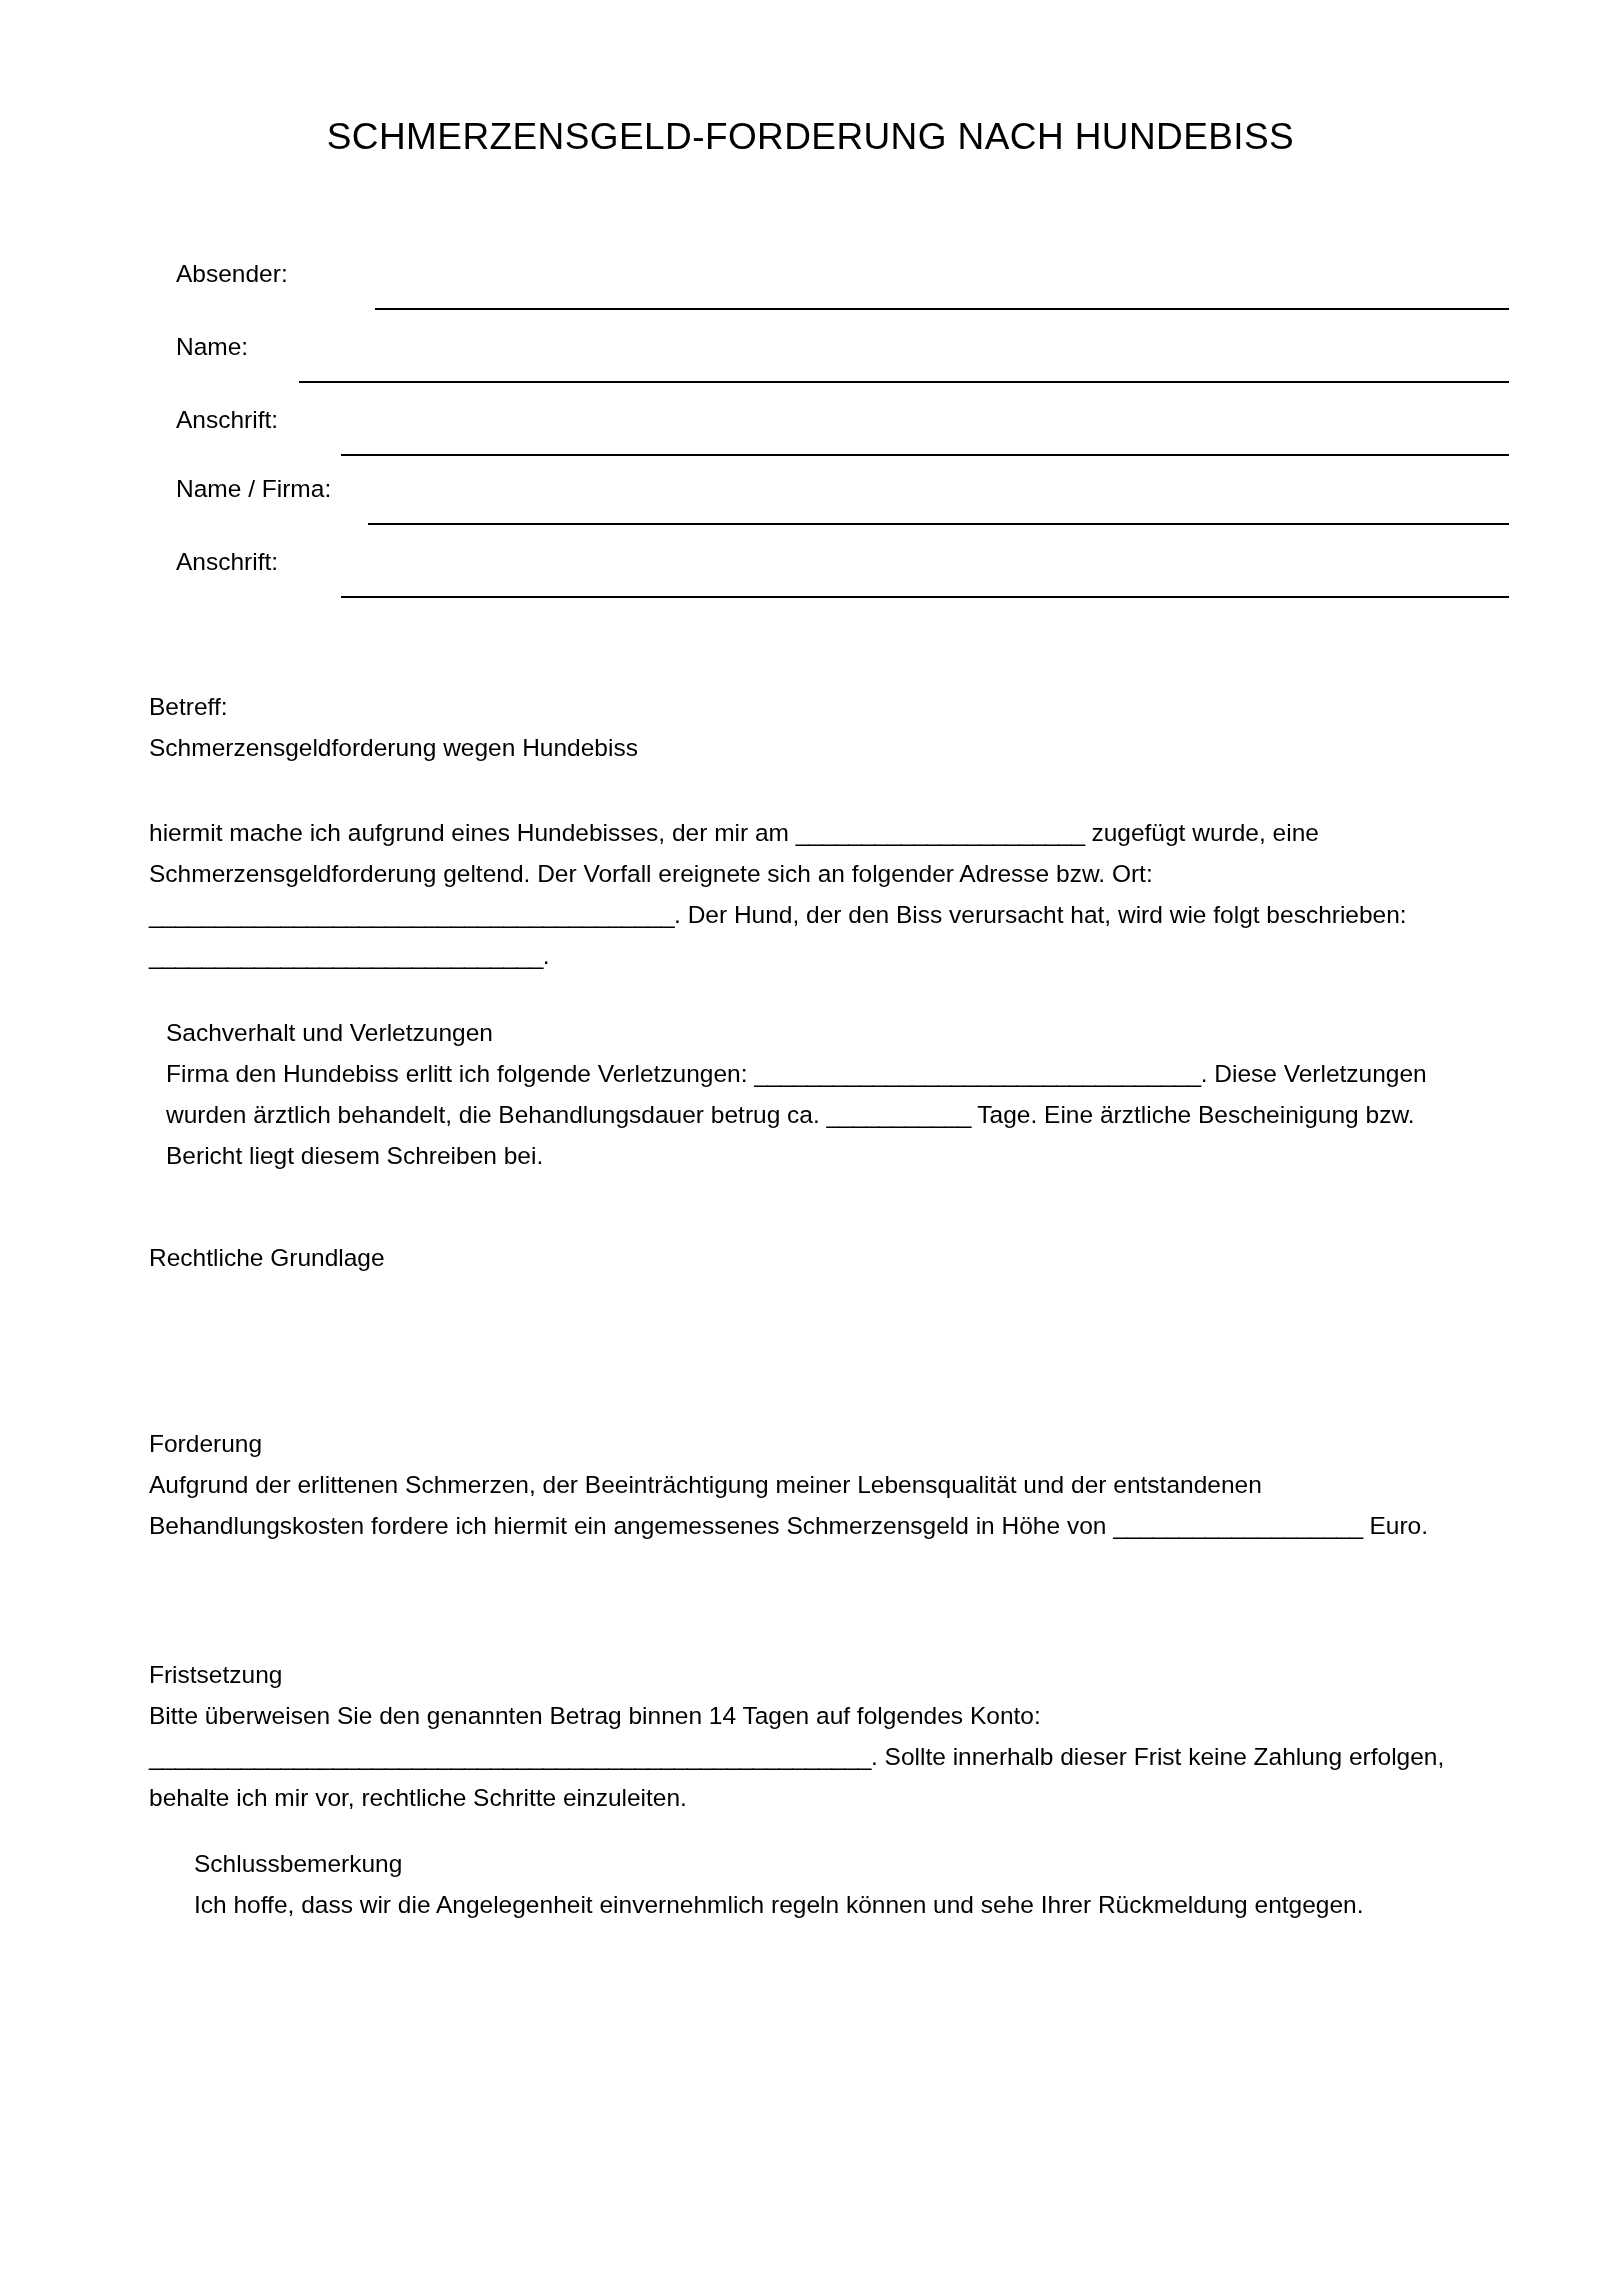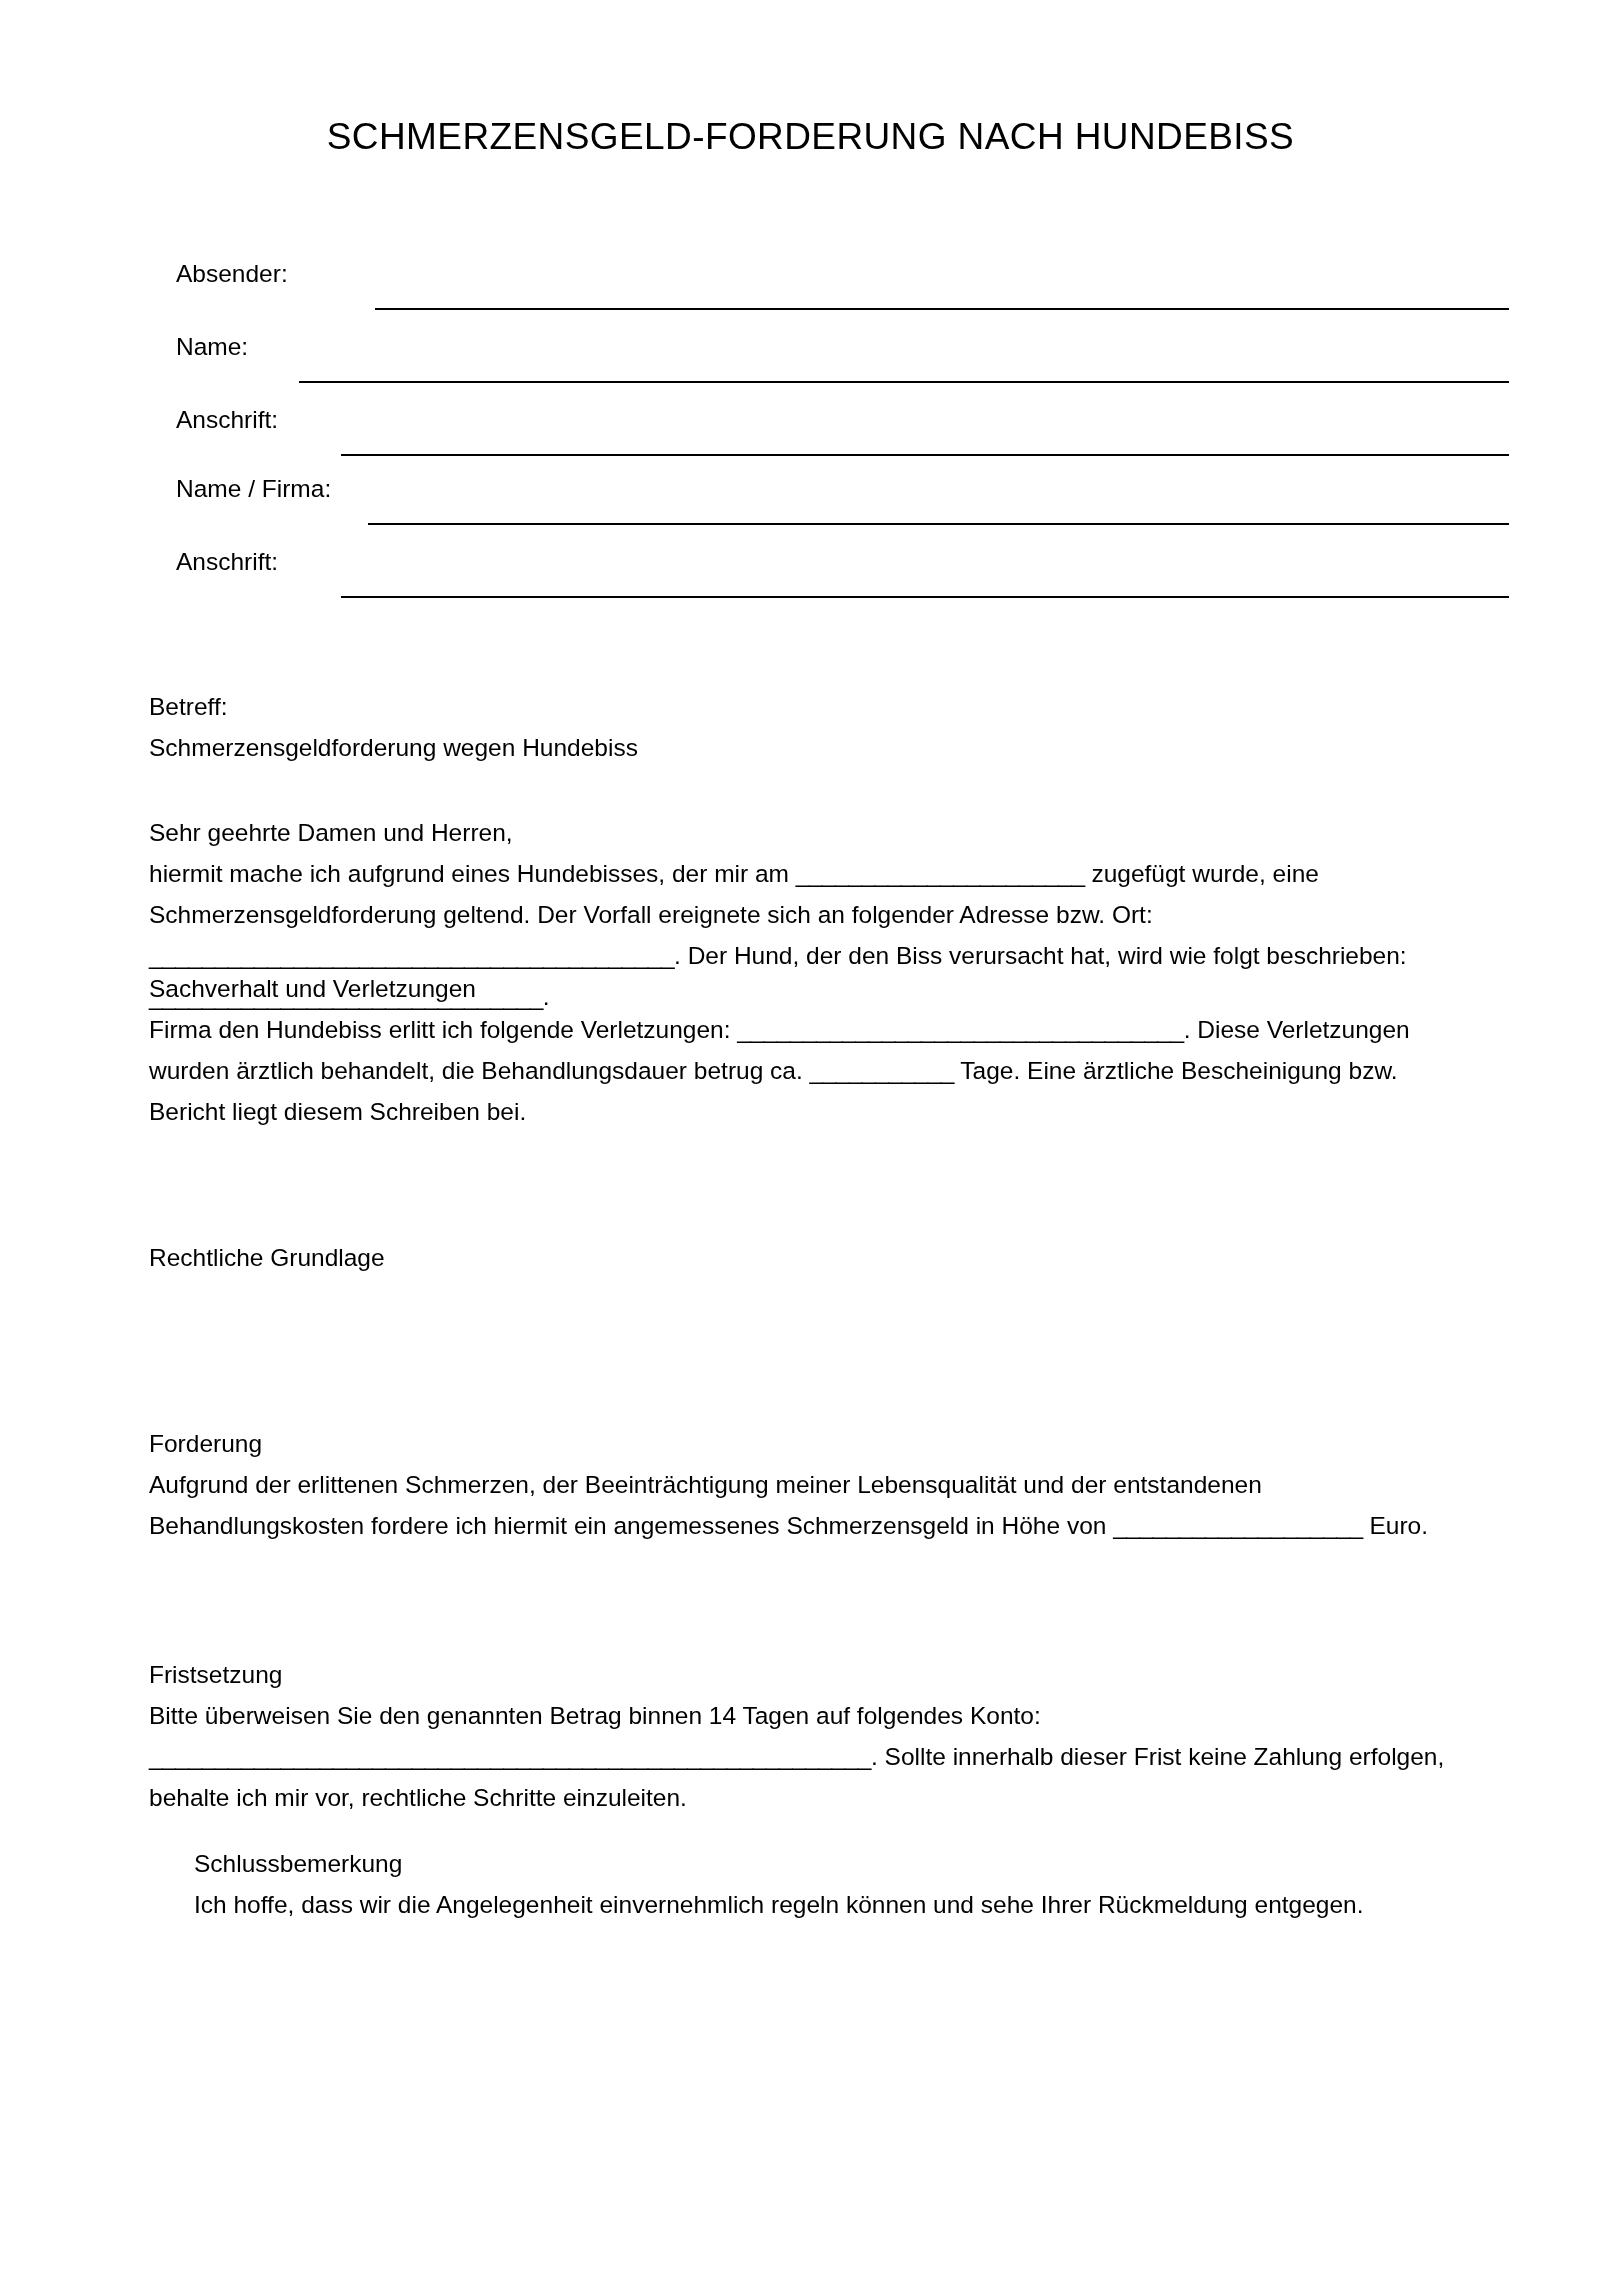--- a/index.html
+++ b/index.html
@@ -89,21 +89,21 @@
     line-height: 41px;
     font-weight: 400;
   }
   .blank {
     text-decoration: none;
     letter-spacing: -0.5px;
   }
 
   #sec-betreff   { top: 686px; }
   #sec-salutation{ top: 812px; }
-  #sec-sachverhalt{ top: 968px; }
+  #sec-sachverhalt{ top: 1012px; margin-left: 17px; }
   #sec-rechtlich { top: 1237px; }
   #sec-forderung { top: 1423px; }
   #sec-frist     { top: 1654px; }
   #sec-schluss   { top: 1843px; margin-left: 45px; }
 </style>
 </head>
 <body>
 
 <div class="page">
 
@@ -134,21 +134,20 @@
       <span class="field-rule rule-f"></span>
     </div>
   </div>
 
   <div class="body-text" id="sec-betreff">
     <p>Betreff:</p>
     <p>Schmerzensgeldforderung wegen Hundebiss</p>
   </div>
 
   <div class="body-text" id="sec-salutation">
-    <p>Sehr geehrte Damen und Herren,</p>
     <p><span>hiermit mache ich aufgrund eines Hundebisses, der mir am </span><span class="blank">______________________</span><span> zugefügt wurde, eine Schmerzensgeldforderung geltend. Der Vorfall ereignete sich an folgender Adresse bzw. Ort: </span><span class="blank">________________________________________</span><span>. Der Hund, der den Biss verursacht hat, wird wie folgt beschrieben: </span><span class="blank">______________________________</span><span>.</span></p>
   </div>
 
   <div class="body-text" id="sec-sachverhalt">
     <p class="section-heading">Sachverhalt und Verletzungen</p>
     <p><span>Firma den Hundebiss erlitt ich folgende Verletzungen: </span><span class="blank">__________________________________</span><span>. Diese Verletzungen wurden ärztlich behandelt, die Behandlungsdauer betrug ca. </span><span class="blank">___________</span><span> Tage. Eine ärztliche Bescheinigung bzw. Bericht liegt diesem Schreiben bei.</span></p>
   </div>
 
   <div class="body-text" id="sec-rechtlich">
     <p class="section-heading">Rechtliche Grundlage</p>

